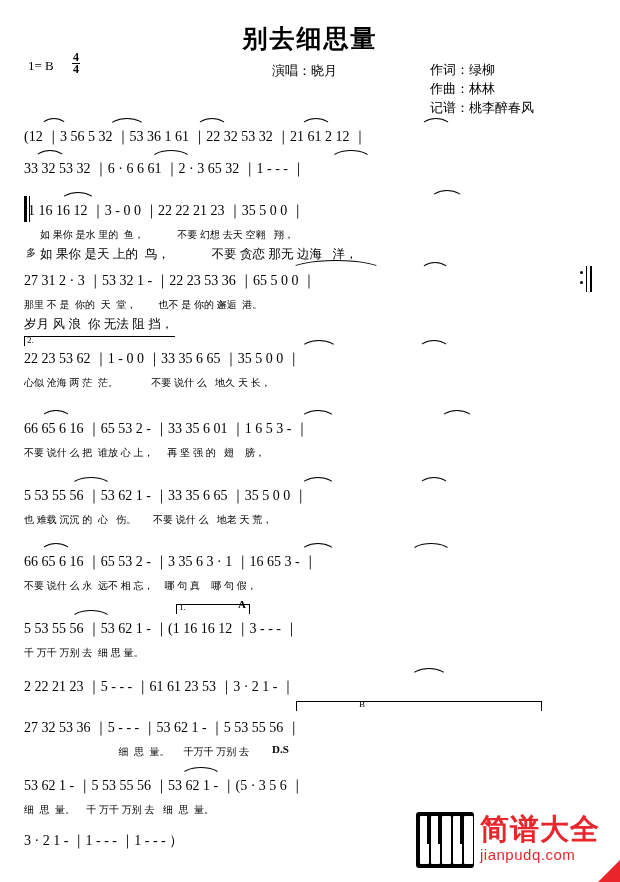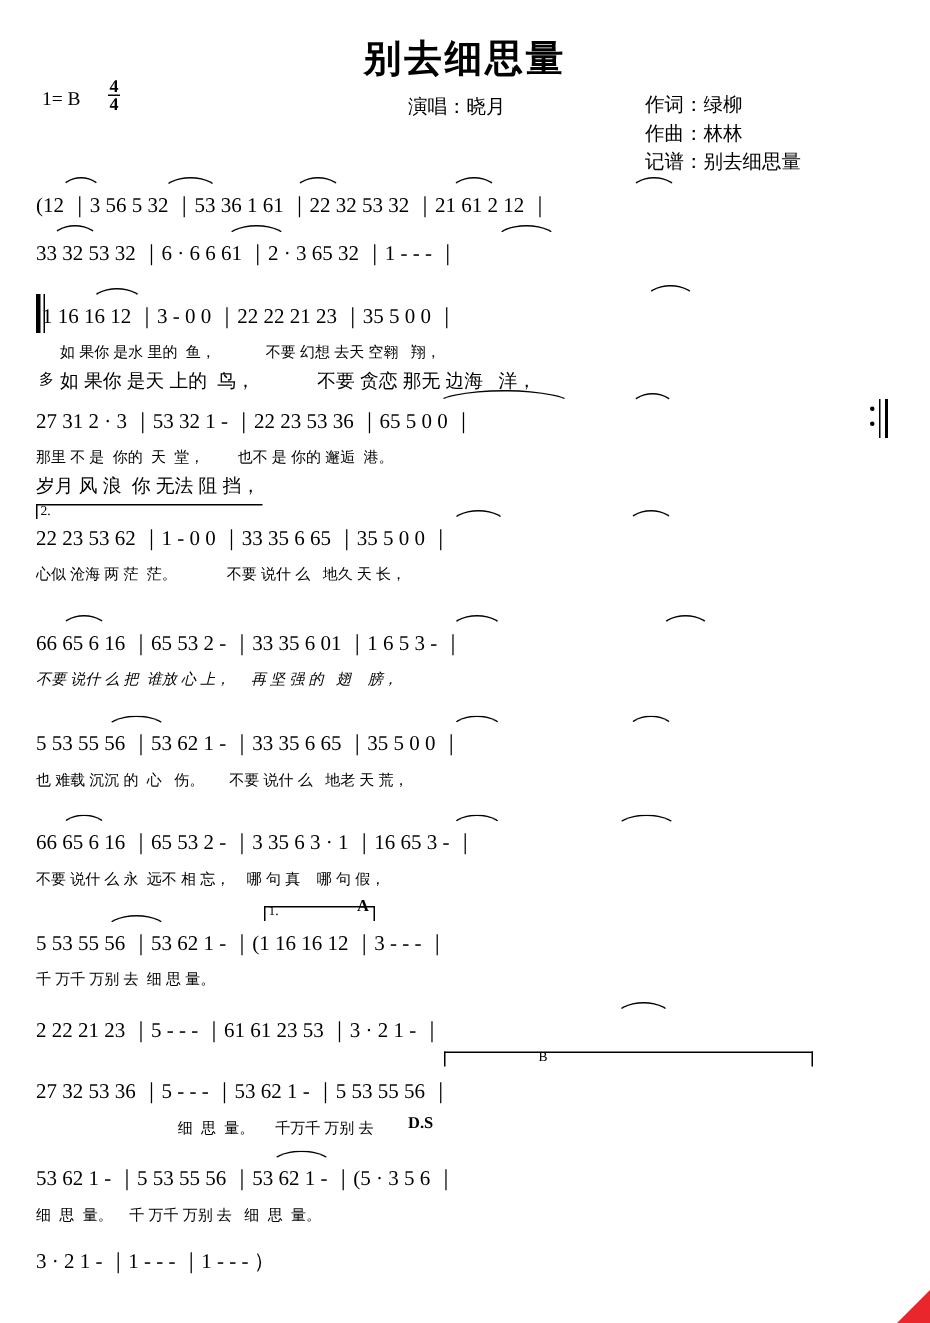--- a/index.html
+++ b/index.html
@@ -160,21 +160,21 @@
   <div class="key">1= B</div>
   <div class="meter">
     <div>4</div>
     <div>4</div>
   </div>
 
   <div class="credit-singer">演唱：晓月</div>
   <div class="credits">
     <div>作词：绿柳</div>
     <div>作曲：林林</div>
-    <div>记谱：别去细思量</div>
+    <div>记谱：桃李醉春风</div>
   </div>
 
   <div class="row" style="top:128px;">
     <div class="notes">(12 ｜3 56 5 32 ｜53 36 1 61 ｜22 32 53 32 ｜21 61 2 12 ｜</div>
     <div class="slur" style="left:40px;top:-10px;width:26px;"></div>
     <div class="slur" style="left:108px;top:-10px;width:36px;"></div>
     <div class="slur" style="left:196px;top:-10px;width:30px;"></div>
     <div class="slur" style="left:300px;top:-10px;width:30px;"></div>
     <div class="slur" style="left:420px;top:-10px;width:30px;"></div>
   </div>
@@ -221,21 +221,21 @@
     <div class="slur" style="left:300px;top:-10px;width:36px;"></div>
     <div class="slur" style="left:418px;top:-10px;width:30px;"></div>
     <div class="lyr" style="top:26px;">心似 沧海 两 茫  茫。            不要 说什 么   地久 天 长，</div>
   </div>
 
   <div class="row" style="top:420px;">
     <div class="notes">66 65 6 16 ｜65 53 2 - ｜33 35 6 01 ｜1 6 5 3 - ｜</div>
     <div class="slur" style="left:40px;top:-10px;width:30px;"></div>
     <div class="slur" style="left:300px;top:-10px;width:34px;"></div>
     <div class="slur" style="left:440px;top:-10px;width:32px;"></div>
-    <div class="lyr" style="top:26px;font-style:italic;">不要 说什 么 把  谁放 心 上，     再 坚 强 的   翅    膀，</div>
+    <div class="lyr" style="top:26px;">不要 说什 么 把  谁放 心 上，     再 坚 强 的   翅    膀，</div>
   </div>
 
   <div class="row" style="top:487px;">
     <div class="notes">5 53 55 56 ｜53 62 1 - ｜33 35 6 65 ｜35 5 0 0 ｜</div>
     <div class="slur" style="left:70px;top:-10px;width:40px;"></div>
     <div class="slur" style="left:300px;top:-10px;width:34px;"></div>
     <div class="slur" style="left:418px;top:-10px;width:30px;"></div>
     <div class="lyr" style="top:26px;">也 难载 沉沉 的  心   伤。      不要 说什 么   地老 天 荒，</div>
   </div>
 
@@ -275,15 +275,29 @@
     <div class="notes">53 62 1 - ｜5 53 55 56 ｜53 62 1 - ｜(5 · 3 5 6 ｜</div>
     <div class="slur" style="left:180px;top:-10px;width:40px;"></div>
     <div class="lyr" style="top:26px;">细  思  量。    千 万千 万别 去   细  思  量。</div>
   </div>
 
   <div class="row" style="top:832px;">
     <div class="notes">3 · 2 1 - ｜1 - - - ｜1 - - - ）</div>
   </div>
 
 
+  <div class="logo">
+    <div class="piano">
+      <div class="wk" style="left:4px;"></div>
+      <div class="wk" style="left:15px;"></div>
+      <div class="wk" style="left:26px;"></div>
+      <div class="wk" style="left:37px;"></div>
+      <div class="wk" style="left:48px;"></div>
+      <div class="bk" style="left:11px;"></div>
+      <div class="bk" style="left:22px;"></div>
+      <div class="bk" style="left:44px;"></div>
+    </div>
+    <div class="txt">简谱大全</div>
+    <div class="sub">jianpudq.com</div>
+  </div>
 
   <div class="tri"></div>
 </div>
 
 </body></html>

